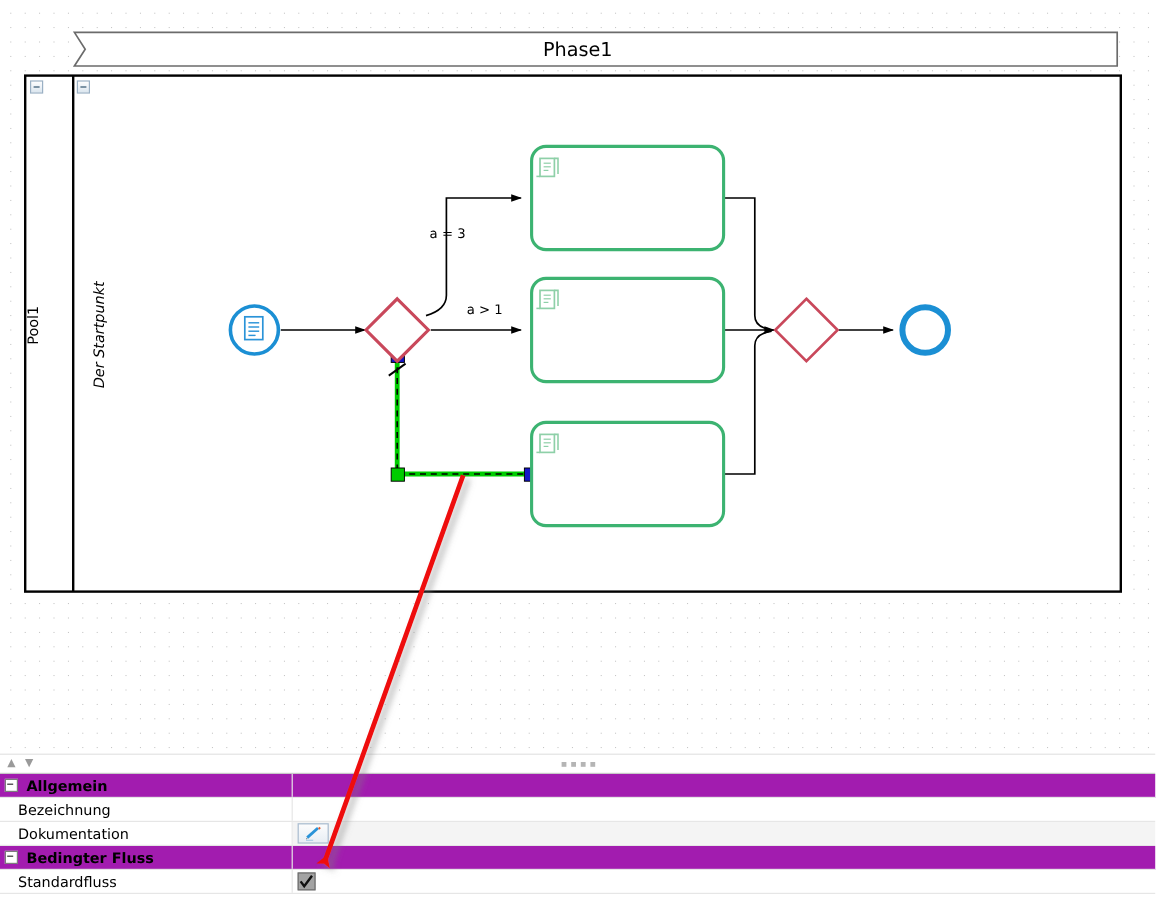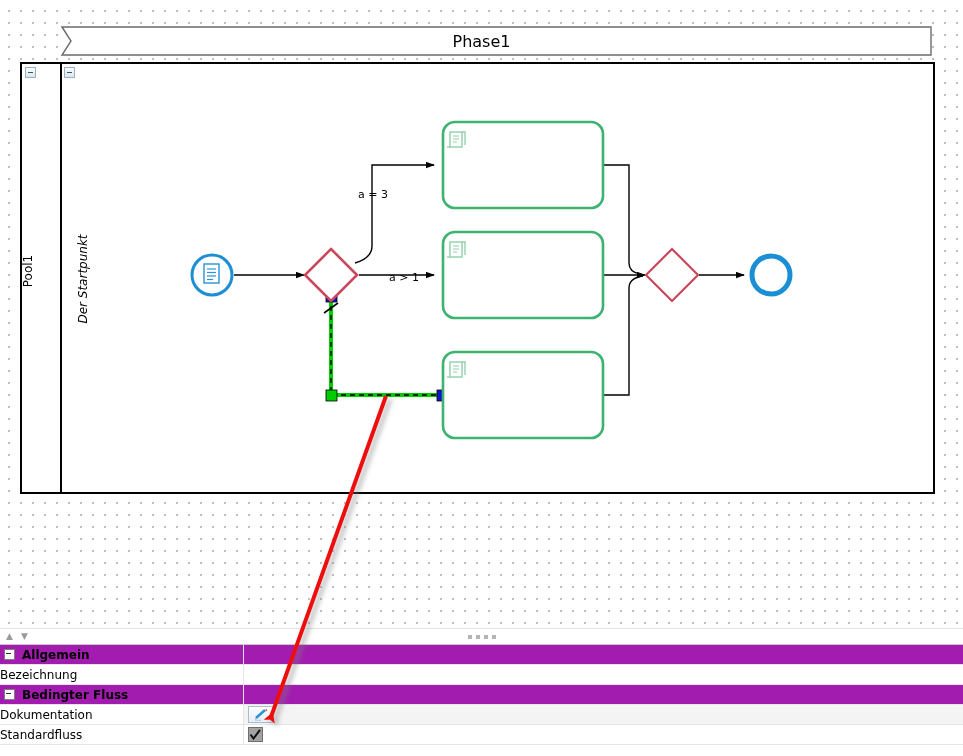--- a/index.html
+++ b/index.html
@@ -52,21 +52,21 @@
   }
   #lane-label {
     left: 38px; top: 272px;
     width: 90px;
     text-align: center;
     transform: rotate(-90deg);
     font-size: 12px;
     font-style: italic;
   }
   #flow-label-1 { left: 358px; top: 188px; }
-  #flow-label-2 { left: 389px; top: 271px; }
+  #flow-label-2 { left: 389px; top: 252px; }
 
   
   .collapse-box {
     position: absolute;
     width: 11px; height: 11px;
     border: 1px solid #9ab0c4;
     background: linear-gradient(#fdfdfe, #dbe6ef);
     box-sizing: border-box;
     cursor: pointer;
   }
@@ -130,21 +130,21 @@
     height: 20px;
     border-bottom: 1px solid #e6e6e6;
     box-sizing: border-box;
   }
   .prop-row.cat { background: #a21caf; }
   .prop-name {
     width: 244px;
     flex: 0 0 244px;
     display: flex;
     align-items: center;
-    padding-left: 0;
+    padding-left: 15px;
     box-sizing: border-box;
     border-right: 1px solid #e6e6e6;
     overflow: hidden;
     white-space: nowrap;
   }
   .prop-row.cat .prop-name { font-weight: bold; padding-left: 4px; }
   .prop-value {
     flex: 1 1 auto;
     display: flex;
     align-items: center;
@@ -341,42 +341,42 @@
 
     <div class="prop-row">
       <div class="prop-name">
         <span>Bezeichnung</span>
       </div>
       <div class="prop-value">
         <span></span>
       </div>
     </div>
 
-    <div class="prop-row cat">
-      <div class="prop-name">
-        <span class="cat-toggle"></span>
-        <span>Bedingter Fluss</span>
-      </div>
-      <div class="prop-value"></div>
-    </div>
-
     <div class="prop-row shaded">
       <div class="prop-name">
         <span>Dokumentation</span>
       </div>
       <div class="prop-value">
         <div class="edit-btn">
           <svg width="16" height="13" viewBox="0 0 16 13">
             <line x1="3" y1="10" x2="12" y2="2" stroke="#2a93d8" stroke-width="2.4"></line>
             <path d="M12,2 L13.6,1 L14.2,2.4 L13,3.4 Z" fill="#e05a2b"></path>
             <path d="M2.4,10.2 L2,11.6 L3.4,11 Z" fill="#777777"></path>
             <line x1="2" y1="12.2" x2="8" y2="12.2" stroke="#9fc6e0" stroke-width="1"></line>
           </svg>
         </div>
       </div>
+    </div>
+
+    <div class="prop-row cat">
+      <div class="prop-name">
+        <span class="cat-toggle"></span>
+        <span>Bedingter Fluss</span>
+      </div>
+      <div class="prop-value"></div>
     </div>
 
     <div class="prop-row">
       <div class="prop-name">
         <span>Standardfluss</span>
       </div>
       <div class="prop-value">
         <div class="checkbox">
           <svg width="13" height="12" viewBox="0 0 13 12">
             <path d="M1.5,5.5 L4.5,9.5 L11,0.8" fill="none" stroke="#111111" stroke-width="2"></path>

